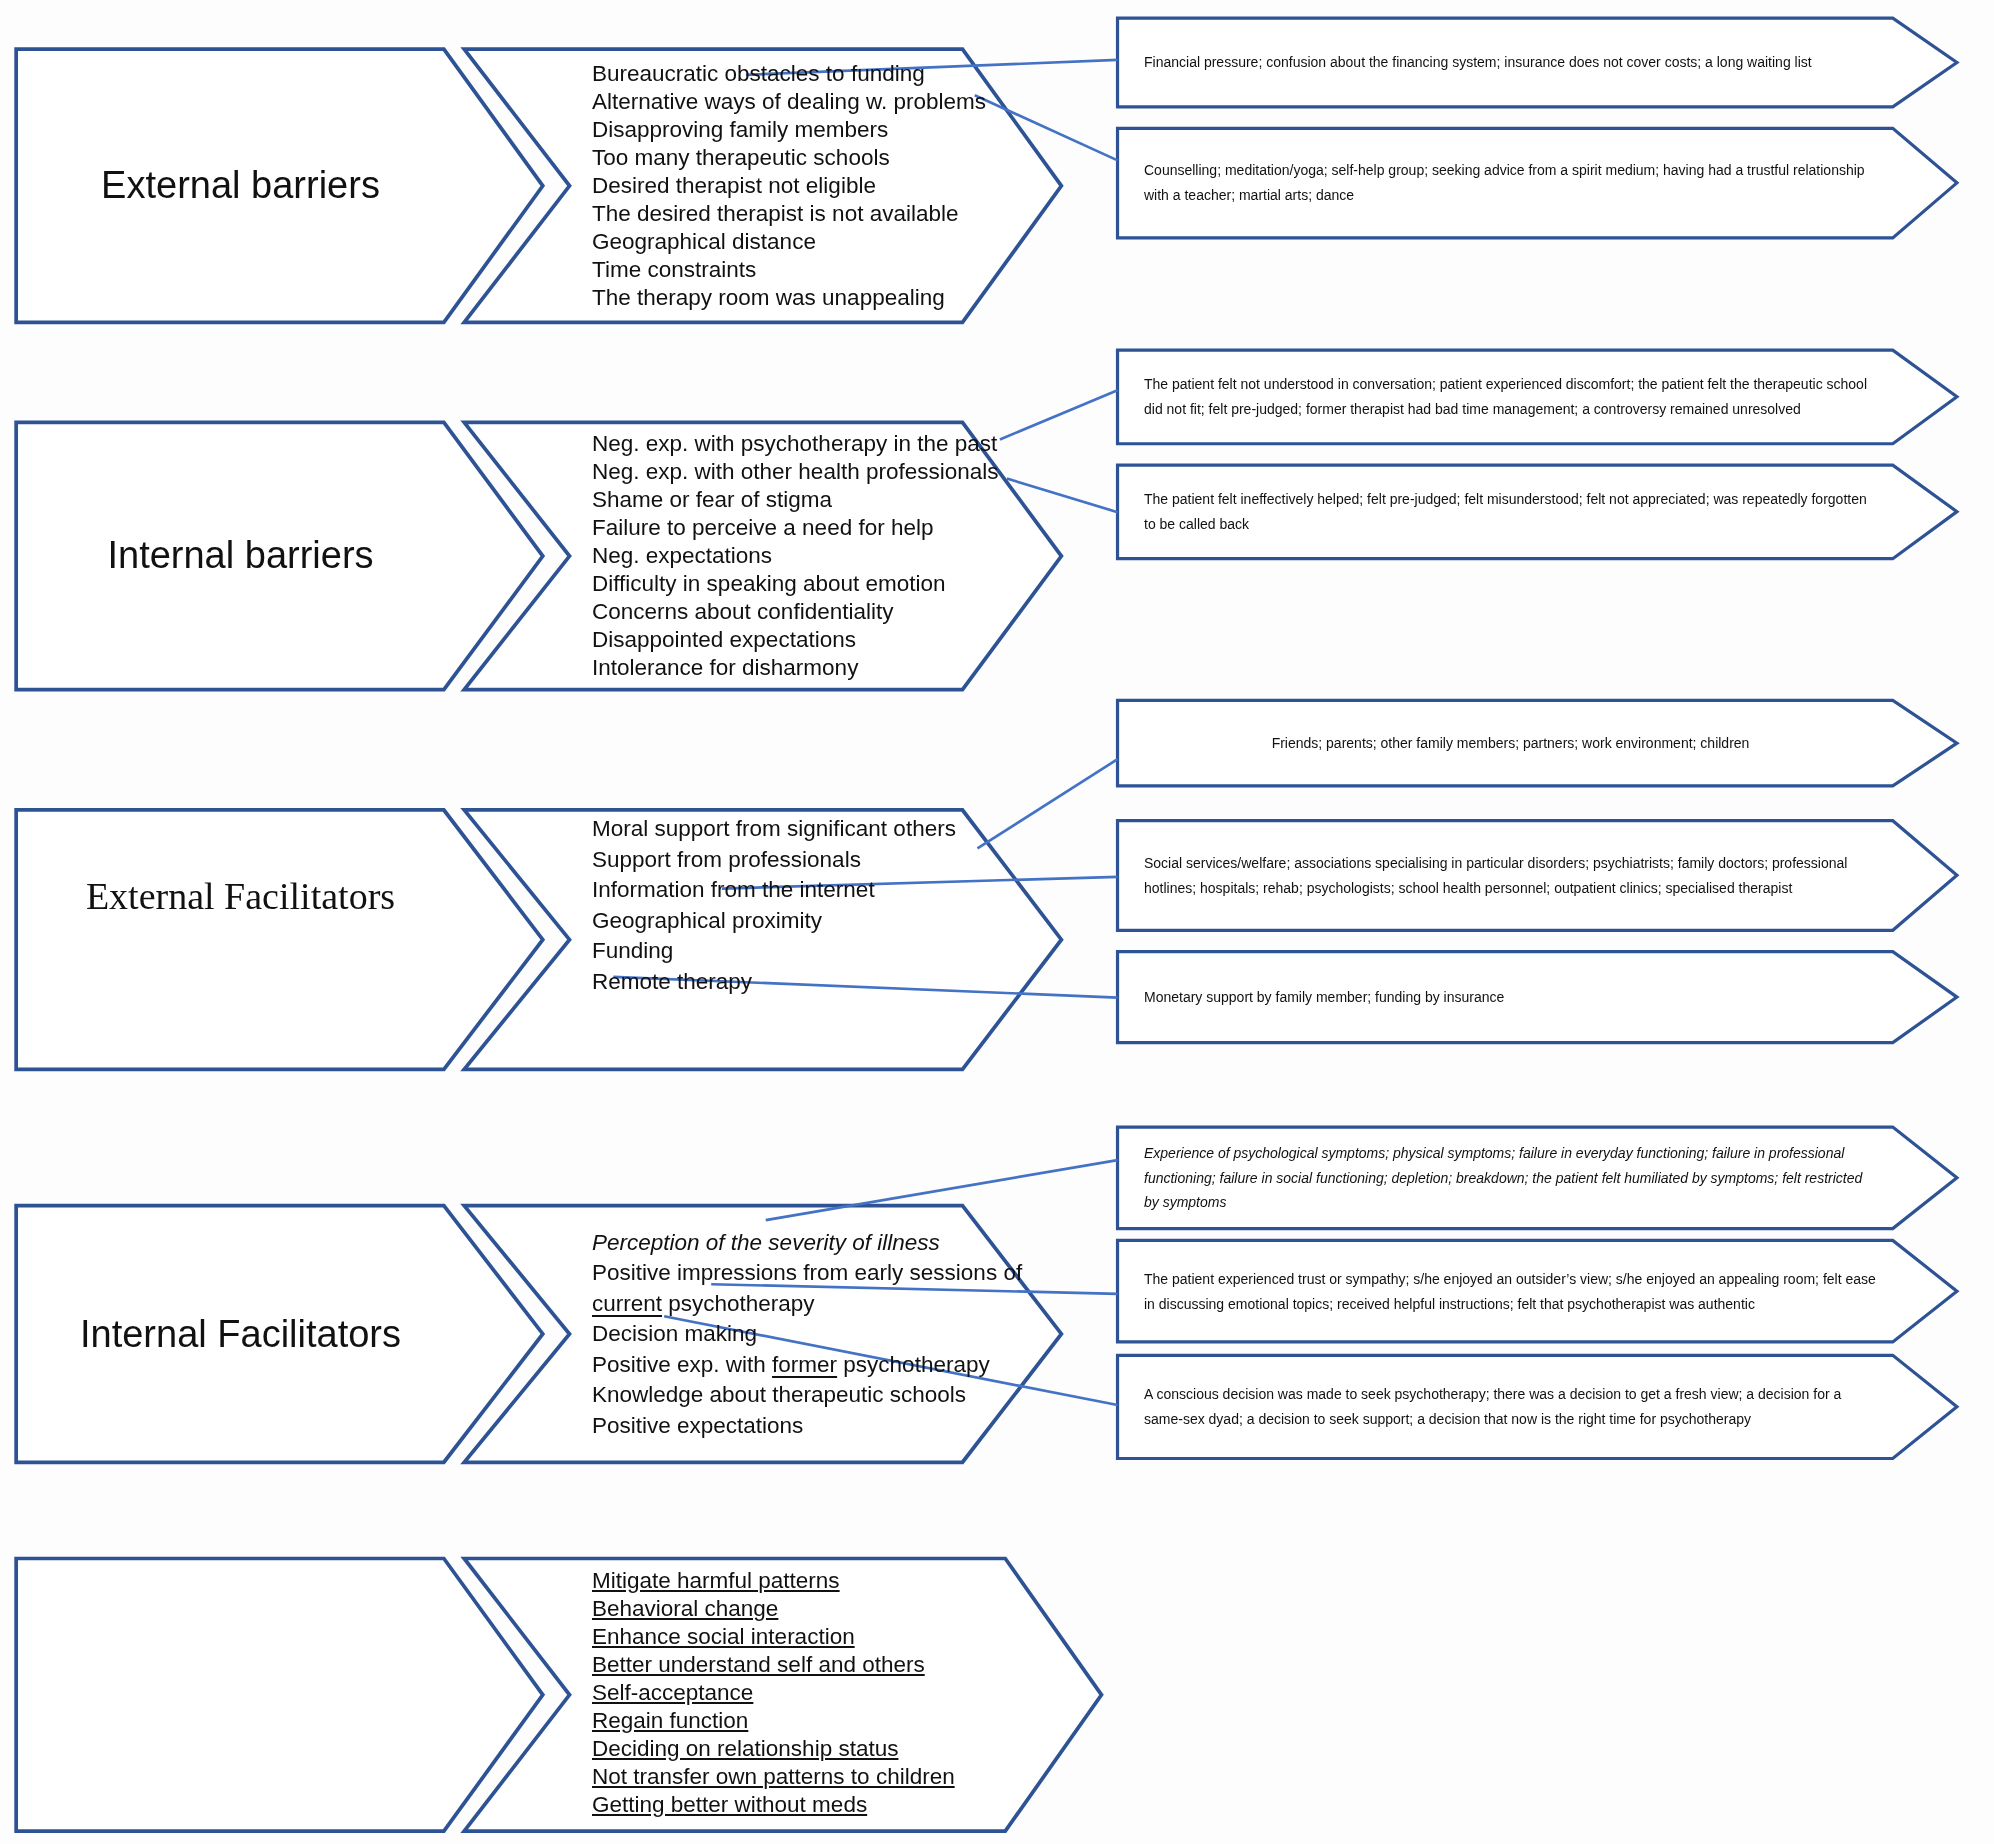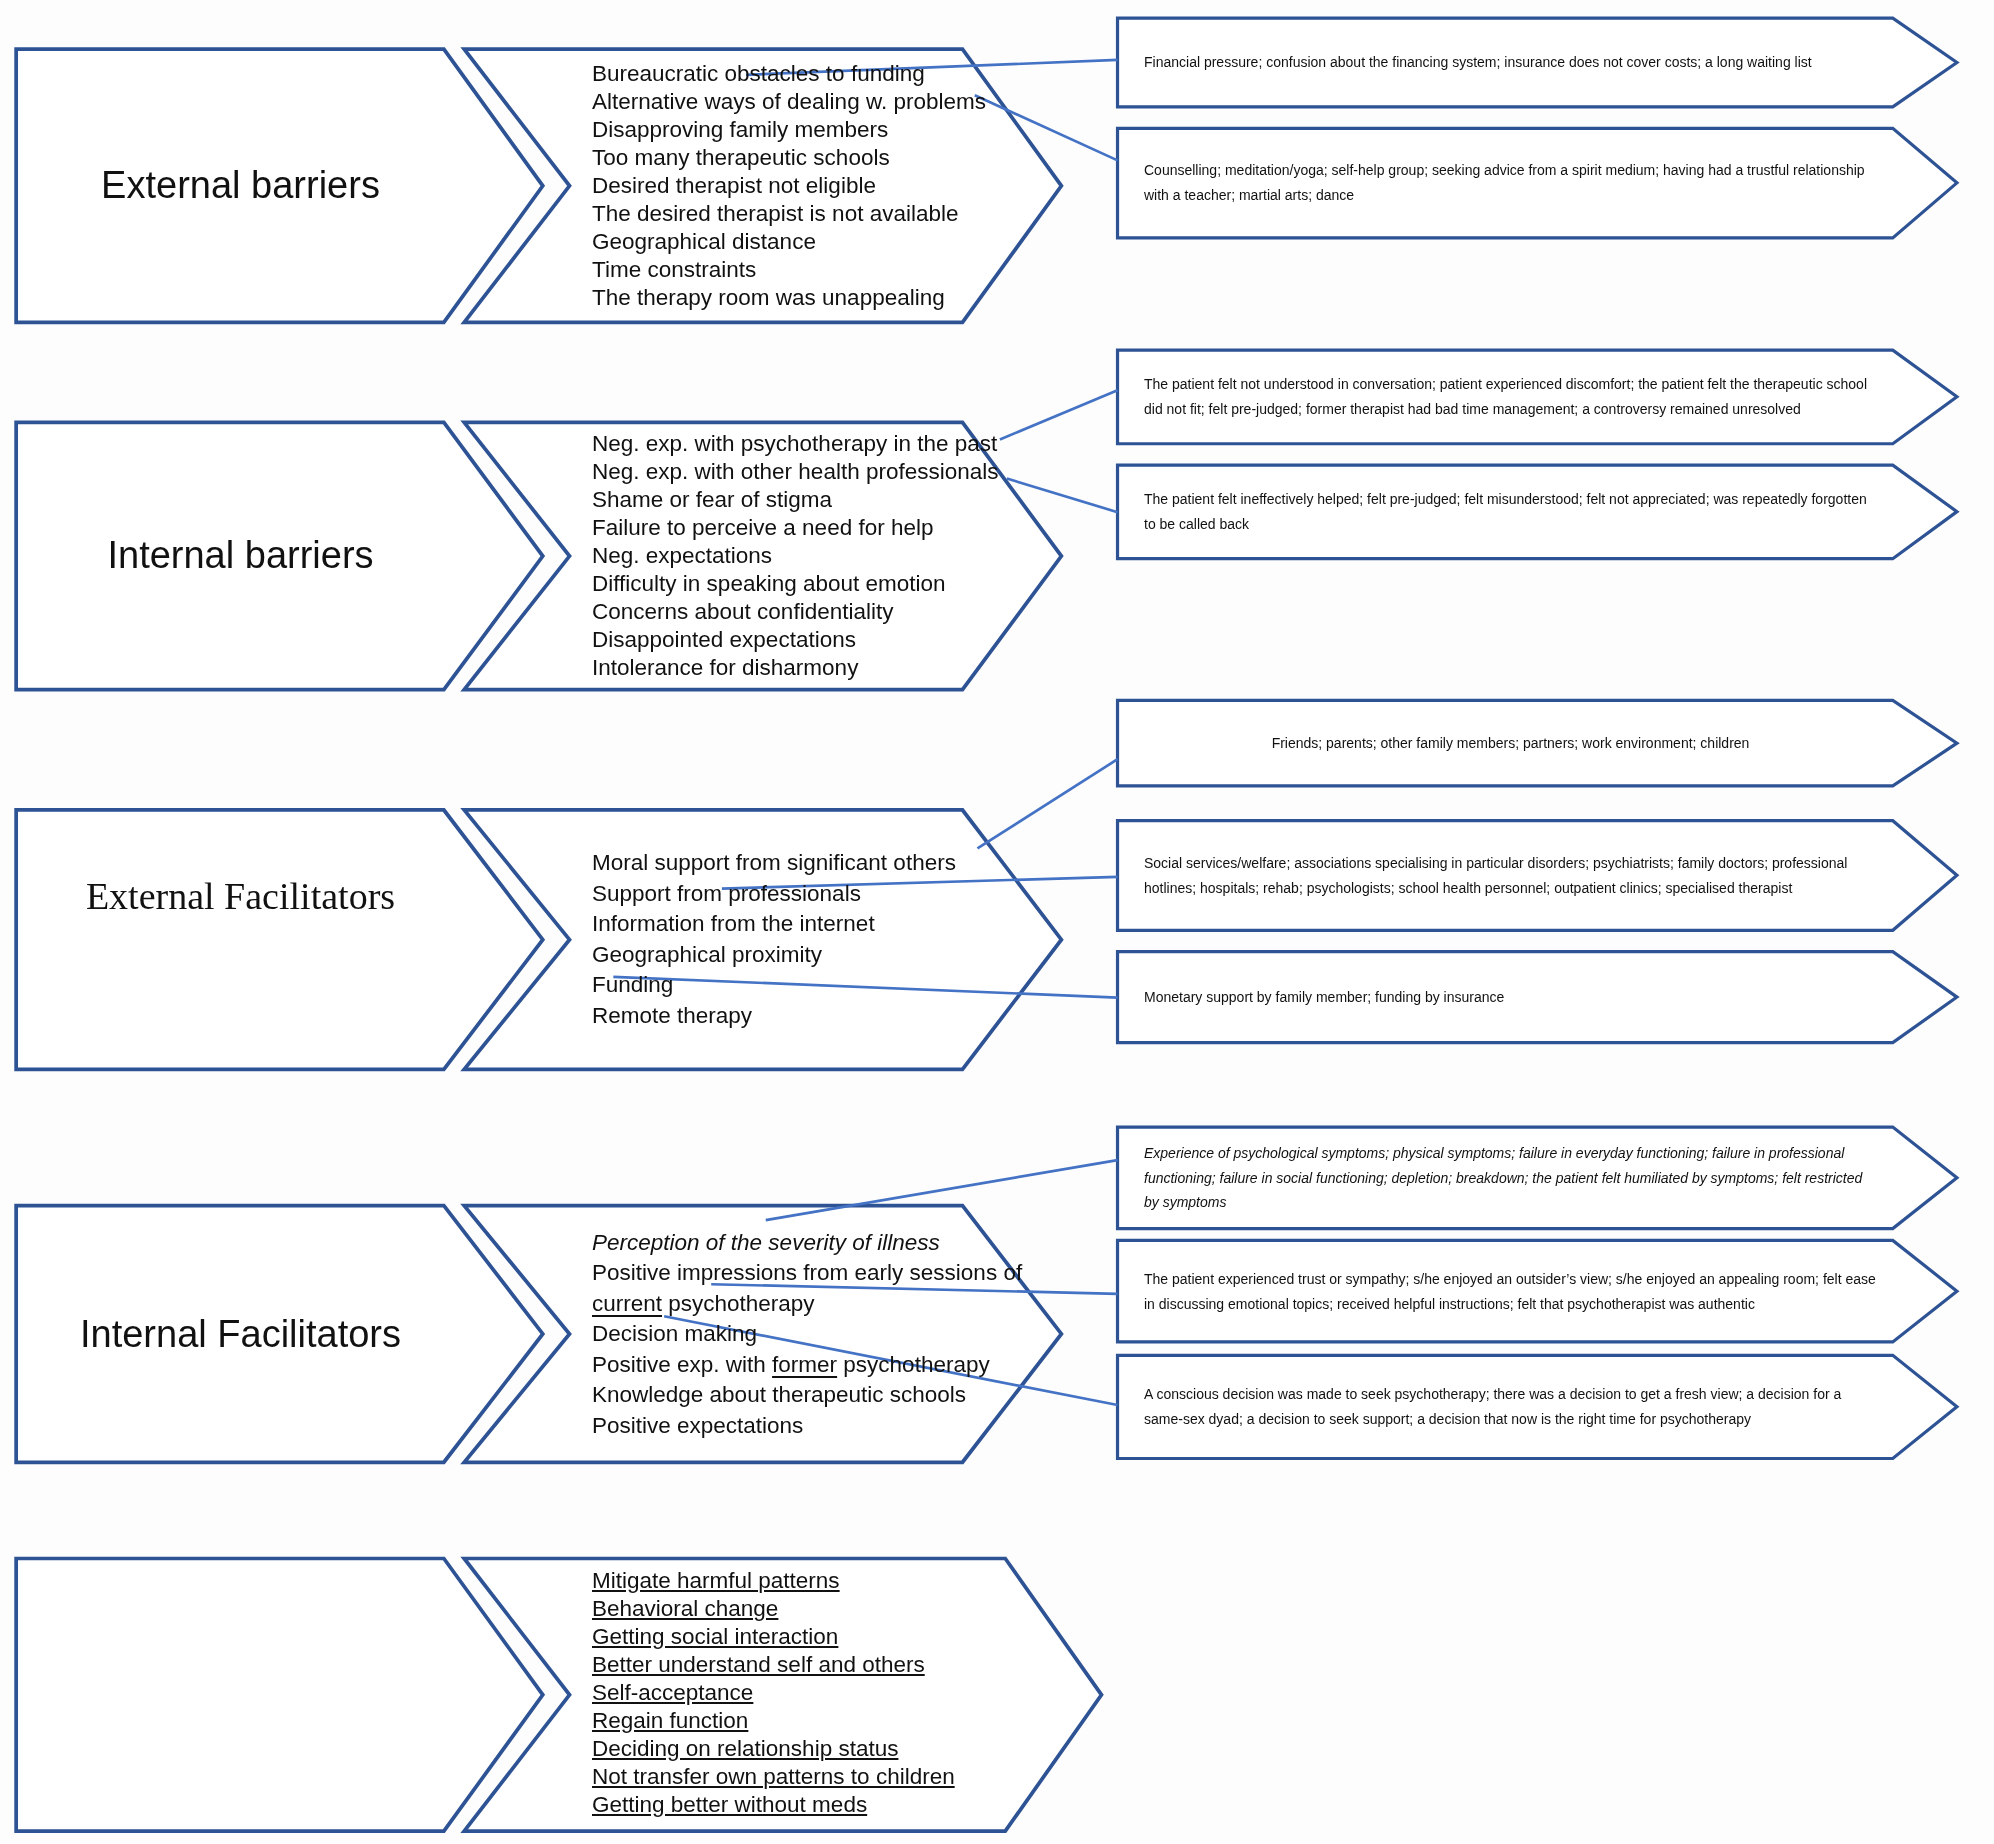--- a/index.html
+++ b/index.html
@@ -116,21 +116,21 @@
       <div class="li">Concerns about confidentiality</div>
       <div class="li">Disappointed expectations</div>
       <div class="li">Intolerance for disharmony</div>
     </div>
   <div class="txt detail-text" style="top:350px;height:94px;">The patient felt not understood in conversation; patient experienced discomfort; the patient felt the therapeutic school did not fit; felt pre-judged; former therapist had bad time management; a controversy remained unresolved</div>
   <div class="txt detail-text" style="top:465px;height:94px;">The patient felt ineffectively helped; felt pre-judged; felt misunderstood; felt not appreciated; was repeatedly forgotten to be called back</div>
 
   <div class="txt cat-label" style="top:766px;height:259px;font-family:Liberation Serif, serif;">
       <span>External Facilitators</span>
     </div>
-  <div class="txt item-list loose" style="top:810px;height:259px;">
+  <div class="txt item-list loose" style="top:776px;height:259px;">
       <div class="li">Moral support from significant others</div>
       <div class="li">Support from professionals</div>
       <div class="li">Information from the internet</div>
       <div class="li">Geographical proximity</div>
       <div class="li">Funding</div>
       <div class="li">Remote therapy</div>
     </div>
   <div class="txt detail-text" style="top:700px;height:86px;text-align:center;">Friends; parents; other family members; partners; work environment; children</div>
   <div class="txt detail-text" style="top:821px;height:110px;">Social services/welfare; associations specialising in particular disorders; psychiatrists; family doctors; professional hotlines; hospitals; rehab; psychologists; school health personnel; outpatient clinics; specialised therapist</div>
   <div class="txt detail-text" style="top:952px;height:91px;">Monetary support by family member; funding by insurance</div>
@@ -146,21 +146,21 @@
       <div class="li">Knowledge about therapeutic schools</div>
       <div class="li">Positive expectations</div>
     </div>
   <div class="txt detail-text it" style="top:1127px;height:102px;">Experience of psychological symptoms; physical symptoms; failure in everyday functioning; failure in professional functioning; failure in social functioning; depletion; breakdown; the patient felt humiliated by symptoms; felt restricted by symptoms</div>
   <div class="txt detail-text" style="top:1240px;height:104px;">The patient experienced trust or sympathy; s/he enjoyed an outsider’s view;  s/he enjoyed an appealing room; felt ease in discussing emotional topics; received helpful instructions; felt that psychotherapist was authentic</div>
   <div class="txt detail-text" style="top:1355px;height:103px;">A conscious decision was made to seek psychotherapy; there was a decision to get a fresh view;  a decision for a same-sex dyad; a decision to seek support; a decision that now is the right time for psychotherapy</div>
 
   <div class="txt item-list" style="top:1556px;height:273px;text-decoration:underline;">
       <div class="li">Mitigate harmful patterns</div>
       <div class="li">Behavioral change</div>
-      <div class="li">Getting social interaction</div>
+      <div class="li">Enhance social interaction</div>
       <div class="li">Better understand self and others</div>
       <div class="li">Self-acceptance</div>
       <div class="li">Regain function</div>
       <div class="li">Deciding on relationship status</div>
       <div class="li">Not transfer own patterns to children</div>
       <div class="li">Getting better without meds</div>
     </div>
 
 </div>
 

